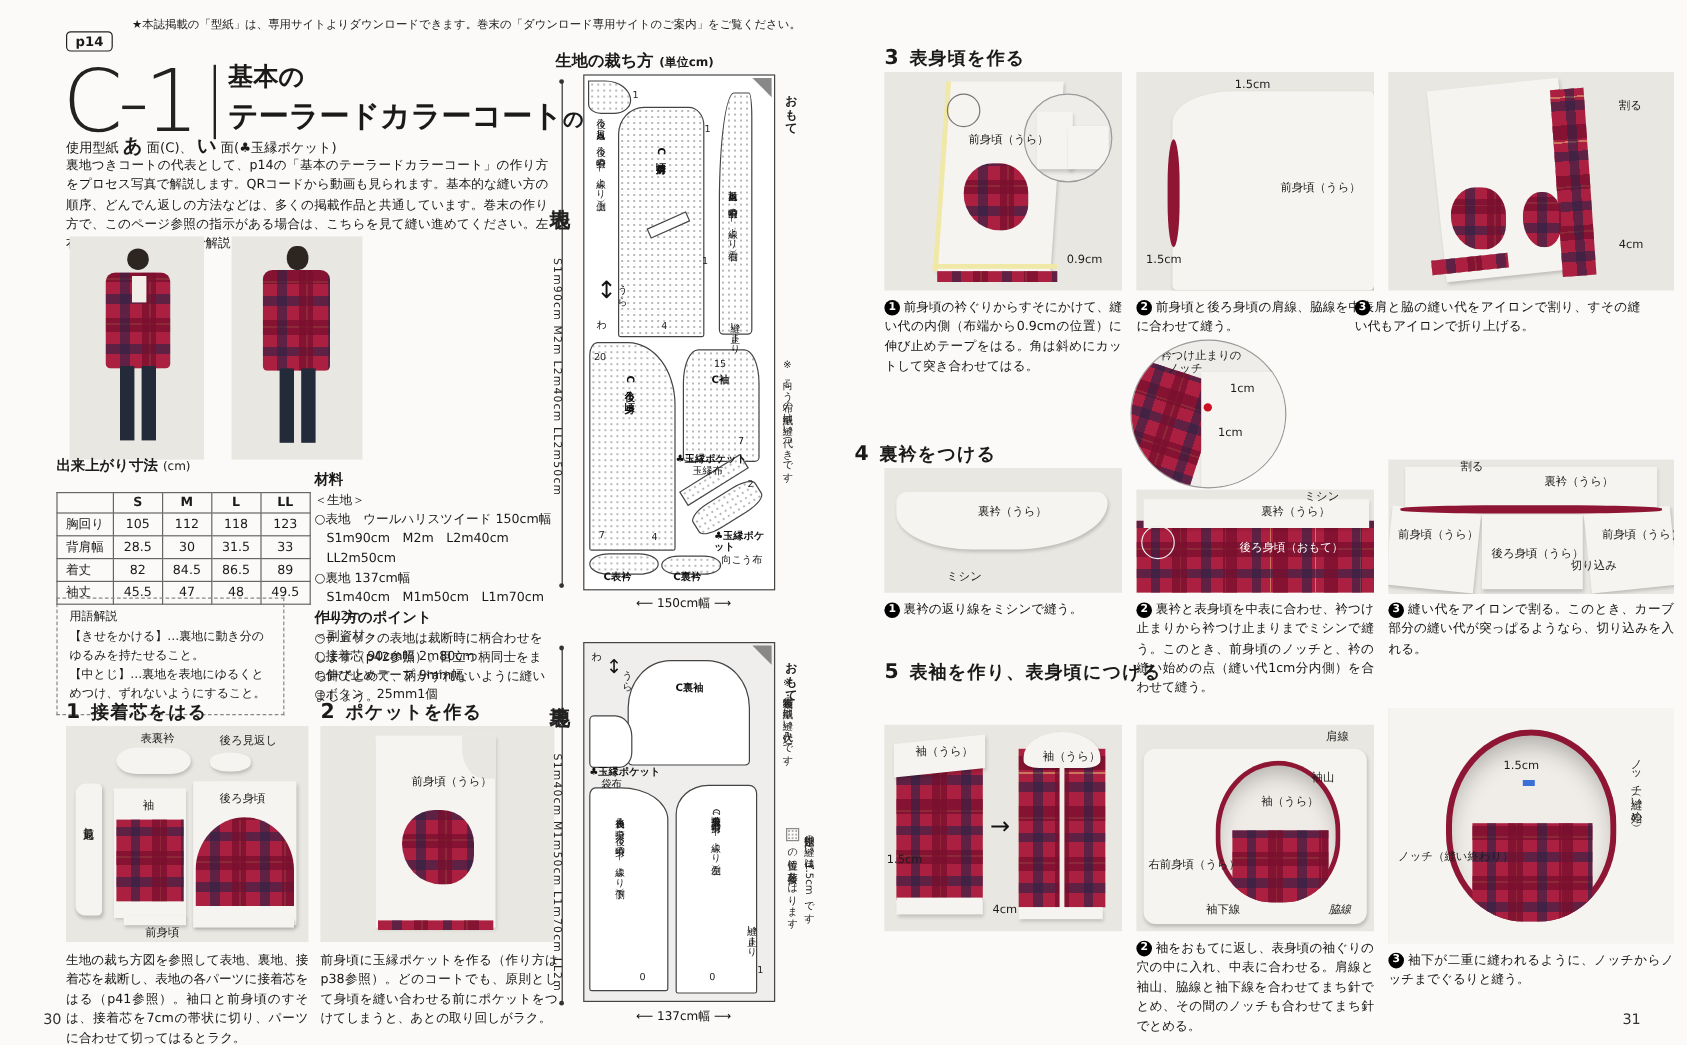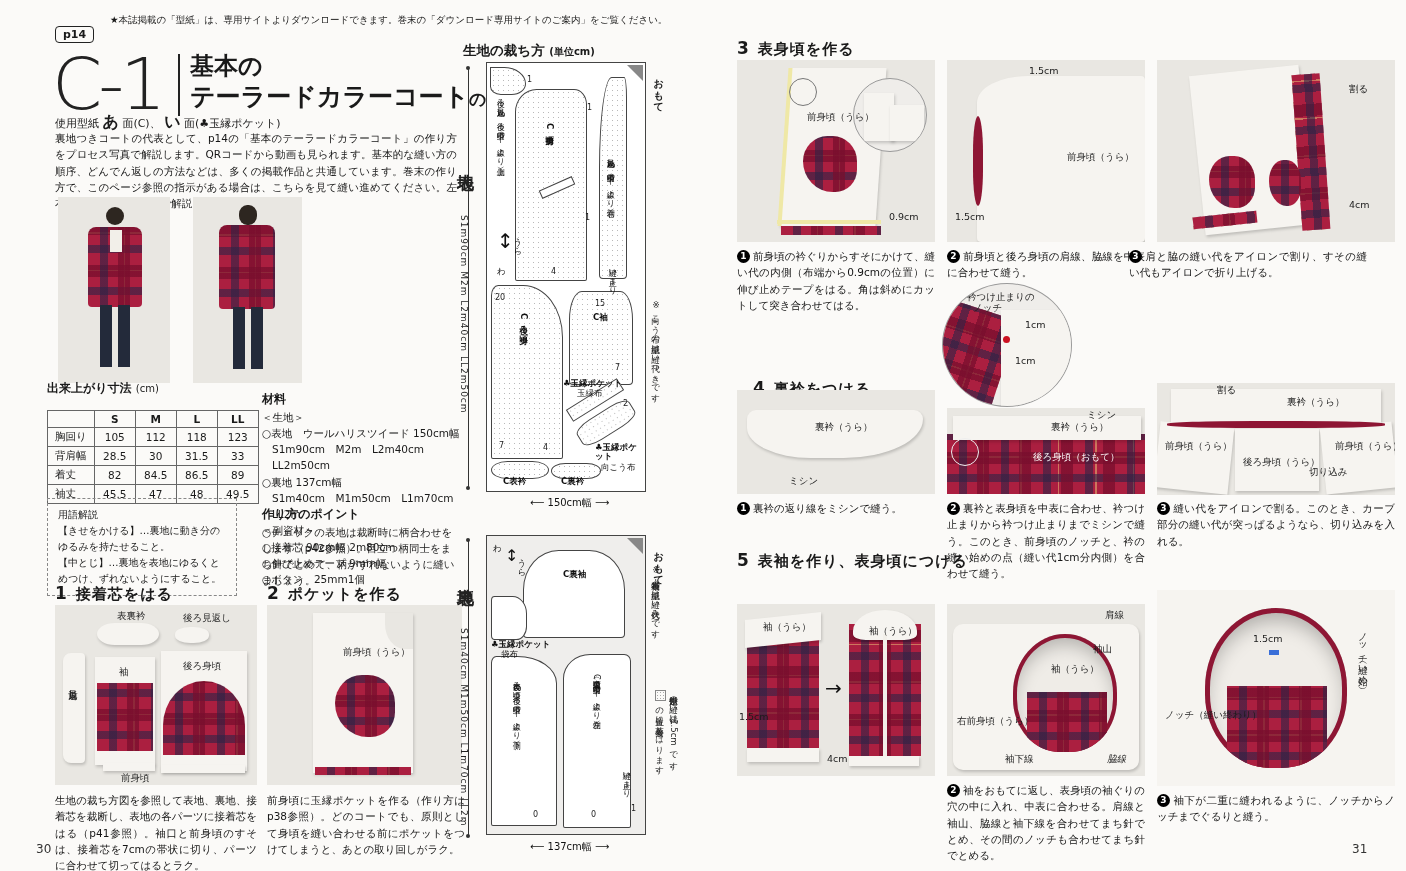--- a/index.html
+++ b/index.html
@@ -42,21 +42,21 @@
 </head>
 <body>
 
 <div id="spread">
 
   <div class="abs" style="left:110px;top:14px;font-size:9.5px;">★本誌掲載の「型紙」は、専用サイトよりダウンロードできます。巻末の「ダウンロード専用サイトのご案内」をご覧ください。</div>
   <div class="abs" style="left:55px;top:26px;border:1.3px solid #222;border-radius:4px;padding:1px 7px;font-size:11px;font-weight:bold;">p14</div>
 
   <div class="abs" style="left:52px;top:48px;font-size:72px;font-weight:200;letter-spacing:-4px;line-height:72px;color:#222;">C-1</div>
   <div class="abs" style="left:178px;top:54px;width:2px;height:62px;background:#222;"></div>
-  <div class="abs" style="left:190px;top:50px;font-size:24px;font-weight:bold;">基本の</div>
+  <div class="abs" style="left:190px;top:50px;font-size:21px;font-weight:bold;">基本の</div>
   <div class="abs" style="left:190px;top:80px;font-size:25px;font-weight:bold;white-space:nowrap;">
     <span>テーラードカラーコート</span><span style="font-size:17px;">の作り方</span>
   </div>
   <div class="abs" style="left:55px;top:112px;font-size:11px;white-space:nowrap;">
     <span>使用型紙</span>
     <span style="font-size:16px;font-weight:bold;">あ</span>
     <span>面(C)、</span>
     <span style="font-size:16px;font-weight:bold;">い</span>
     <span>面(♣玉縁ポケット)</span>
   </div>
@@ -306,21 +306,21 @@
   <div class="circle-inset" style="left:942px;top:283px;width:128px;height:122px;">
     <div class="abs plaid" style="left:-8px;top:24px;width:70px;height:100px;transform:rotate(18deg);"></div>
     <div class="fabric" style="left:58px;top:26px;width:70px;height:96px;"></div>
     <div class="abs" style="left:60px;top:52px;width:7px;height:7px;border-radius:50%;background:#cc1122;"></div>
     <span class="lbl" style="left:24px;top:8px;">衿つけ止まりの</span>
     <span class="lbl" style="left:30px;top:19px;">ノッチ</span>
     <span class="lbl" style="left:82px;top:36px;">1cm</span>
     <span class="lbl" style="left:72px;top:72px;">1cm</span>
   </div>
 
-  <div class="stephead" style="left:753px;top:368px;margin-top:10px;">
+  <div class="stephead" style="left:712px;top:368px;">
     <span class="n">4</span><span>裏衿をつける</span>
   </div>
 
   <div class="photo" style="left:737px;top:390px;width:198px;height:104px;">
     <div class="fabric" style="left:10px;top:20px;width:176px;height:48px;border-radius:10px 10px 50% 40%/10px 10px 90% 70%;"></div>
     <span class="lbl" style="left:78px;top:32px;">裏衿（うら）</span>
     <span class="lbl" style="left:52px;top:86px;">ミシン</span>
   </div>
   <p class="cap" style="left:737px;top:500px;width:198px;"><span class="nb">1</span><span>裏衿の返り線をミシンで縫う。</span></p>
 

